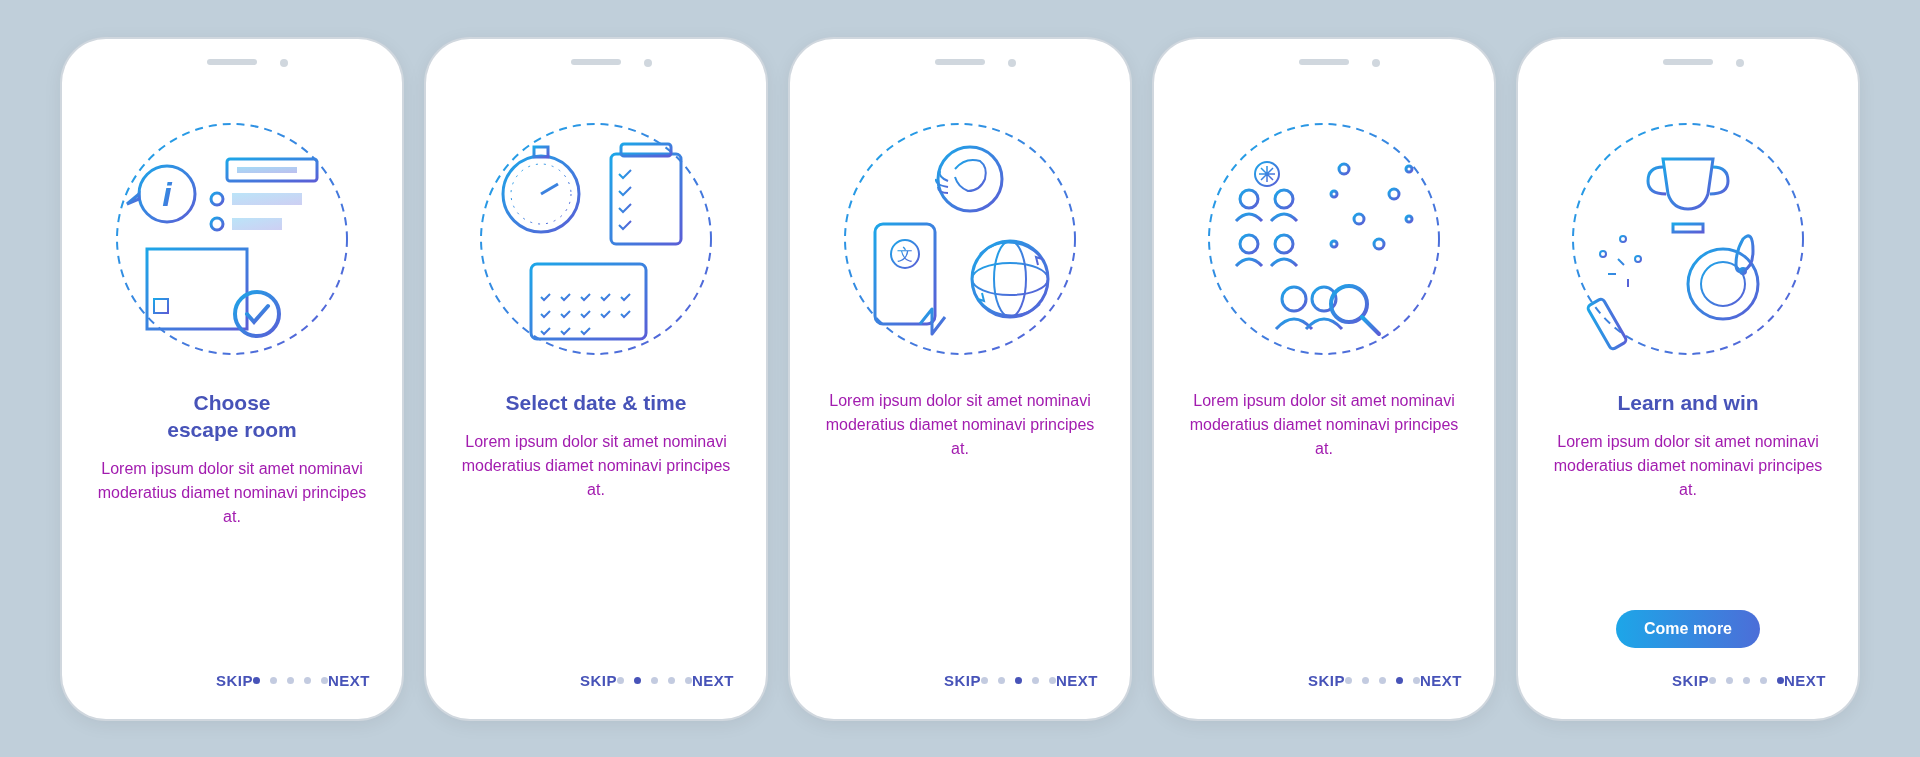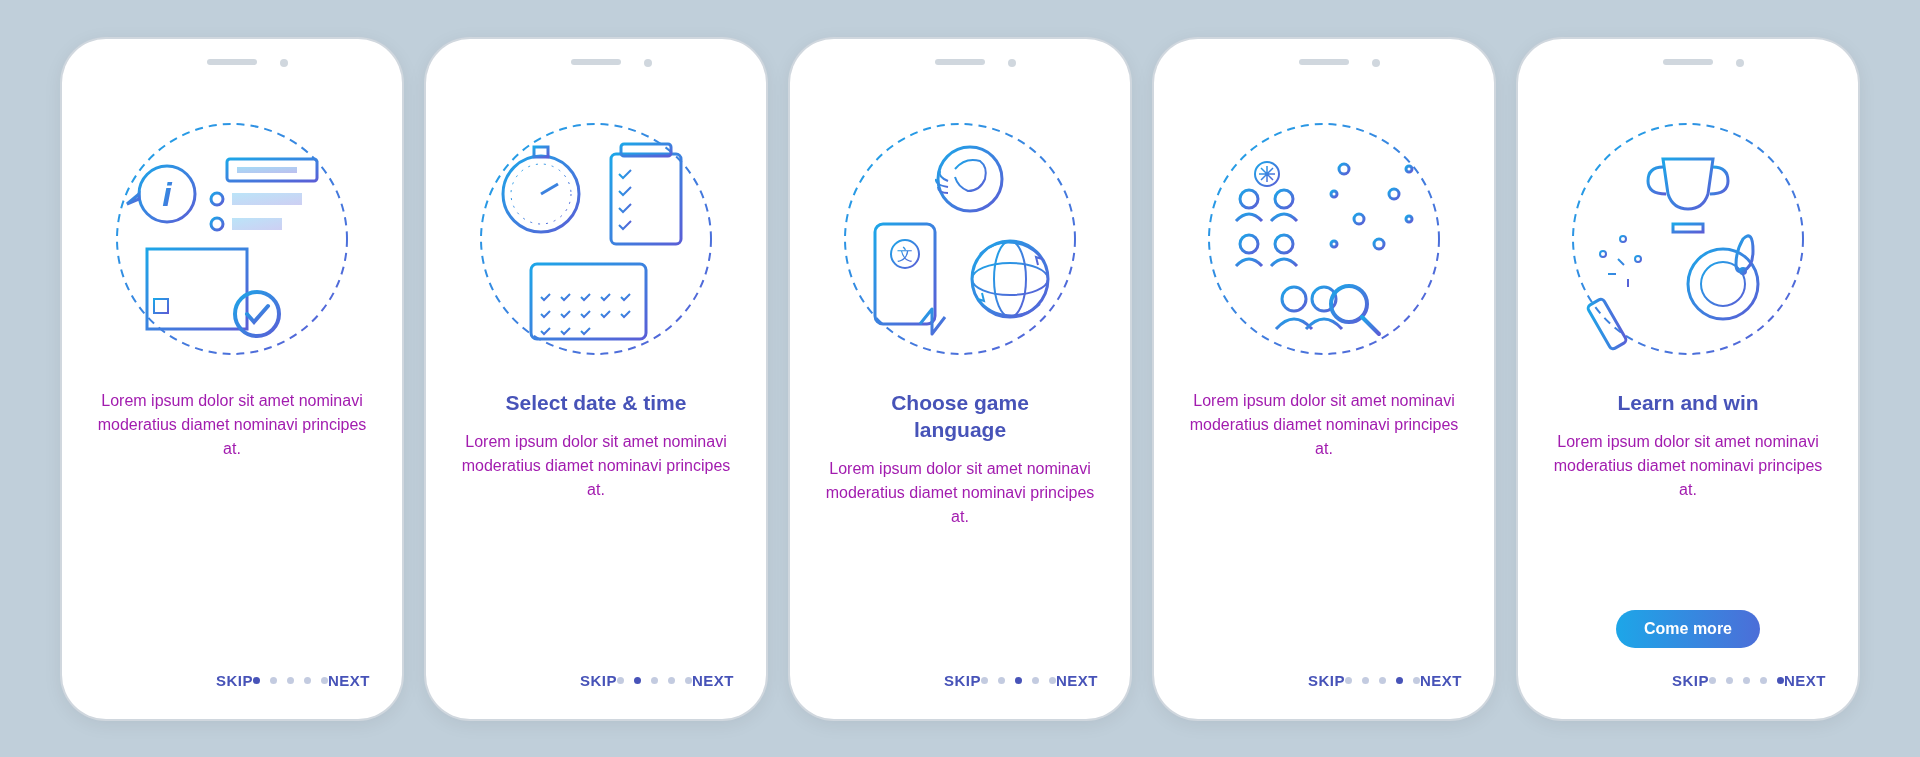--- a/index.html
+++ b/index.html
@@ -138,20 +138,21 @@
       <rect x="140" y="119" width="50" height="12" fill="url(#g1)" opacity="0.3"></rect>
       <rect x="55" y="150" width="100" height="80" fill="none" stroke="url(#g1)" stroke-width="3"></rect>
       <line x1="55" y1="190" x2="105" y2="190" stroke="url(#g1)" stroke-width="3"></line>
       <line x1="105" y1="150" x2="105" y2="230" stroke="url(#g1)" stroke-width="3"></line>
       <line x1="105" y1="180" x2="155" y2="180" stroke="url(#g1)" stroke-width="3"></line>
       <rect x="62" y="200" width="14" height="14" fill="none" stroke="url(#g1)" stroke-width="2"></rect>
       <circle cx="165" cy="215" r="22" fill="none" stroke="url(#g1)" stroke-width="4"></circle>
       <path d="M155 215 L162 223 L176 207" fill="none" stroke="url(#g1)" stroke-width="4" stroke-linecap="round"></path>
     </svg>
   </div>
+  <h2 class="title">Choose<br>escape room</h2>
   <p class="desc">Lorem ipsum dolor sit amet nominavi moderatius diamet nominavi principes at.</p>
   <div class="bottom-nav">
     <button class="skip">SKIP</button>
     <div class="dots">
       <span class="dot active"></span>
       <span class="dot"></span>
       <span class="dot"></span>
       <span class="dot"></span>
       <span class="dot"></span>
     </div>
@@ -237,21 +238,20 @@
       <line x1="65" y1="192" x2="105" y2="192" stroke="url(#g3)" stroke-width="2"></line>
       <line x1="65" y1="204" x2="95" y2="204" stroke="url(#g3)" stroke-width="2"></line>
       <path d="M100 225 L112 210 L112 235 L125 218" fill="none" stroke="url(#g3)" stroke-width="3" stroke-linejoin="round"></path>
       <circle cx="190" cy="180" r="38" fill="none" stroke="url(#g3)" stroke-width="3"></circle>
       <ellipse cx="190" cy="180" rx="38" ry="16" fill="none" stroke="url(#g3)" stroke-width="2"></ellipse>
       <ellipse cx="190" cy="180" rx="16" ry="38" fill="none" stroke="url(#g3)" stroke-width="2"></ellipse>
       <path d="M160 155 A42 42 0 0 1 222 160 l-6-2 l2 8" fill="none" stroke="url(#g3)" stroke-width="2"></path>
       <path d="M220 205 A42 42 0 0 1 158 200 l6 2 l-2-8" fill="none" stroke="url(#g3)" stroke-width="2"></path>
     </svg>
   </div>
-  <h2 class="title">Choose game<br>language</h2>
   <p class="desc">Lorem ipsum dolor sit amet nominavi moderatius diamet nominavi principes at.</p>
   <div class="bottom-nav">
     <button class="skip">SKIP</button>
     <div class="dots">
       <span class="dot"></span>
       <span class="dot"></span>
       <span class="dot active"></span>
       <span class="dot"></span>
       <span class="dot"></span>
     </div>

